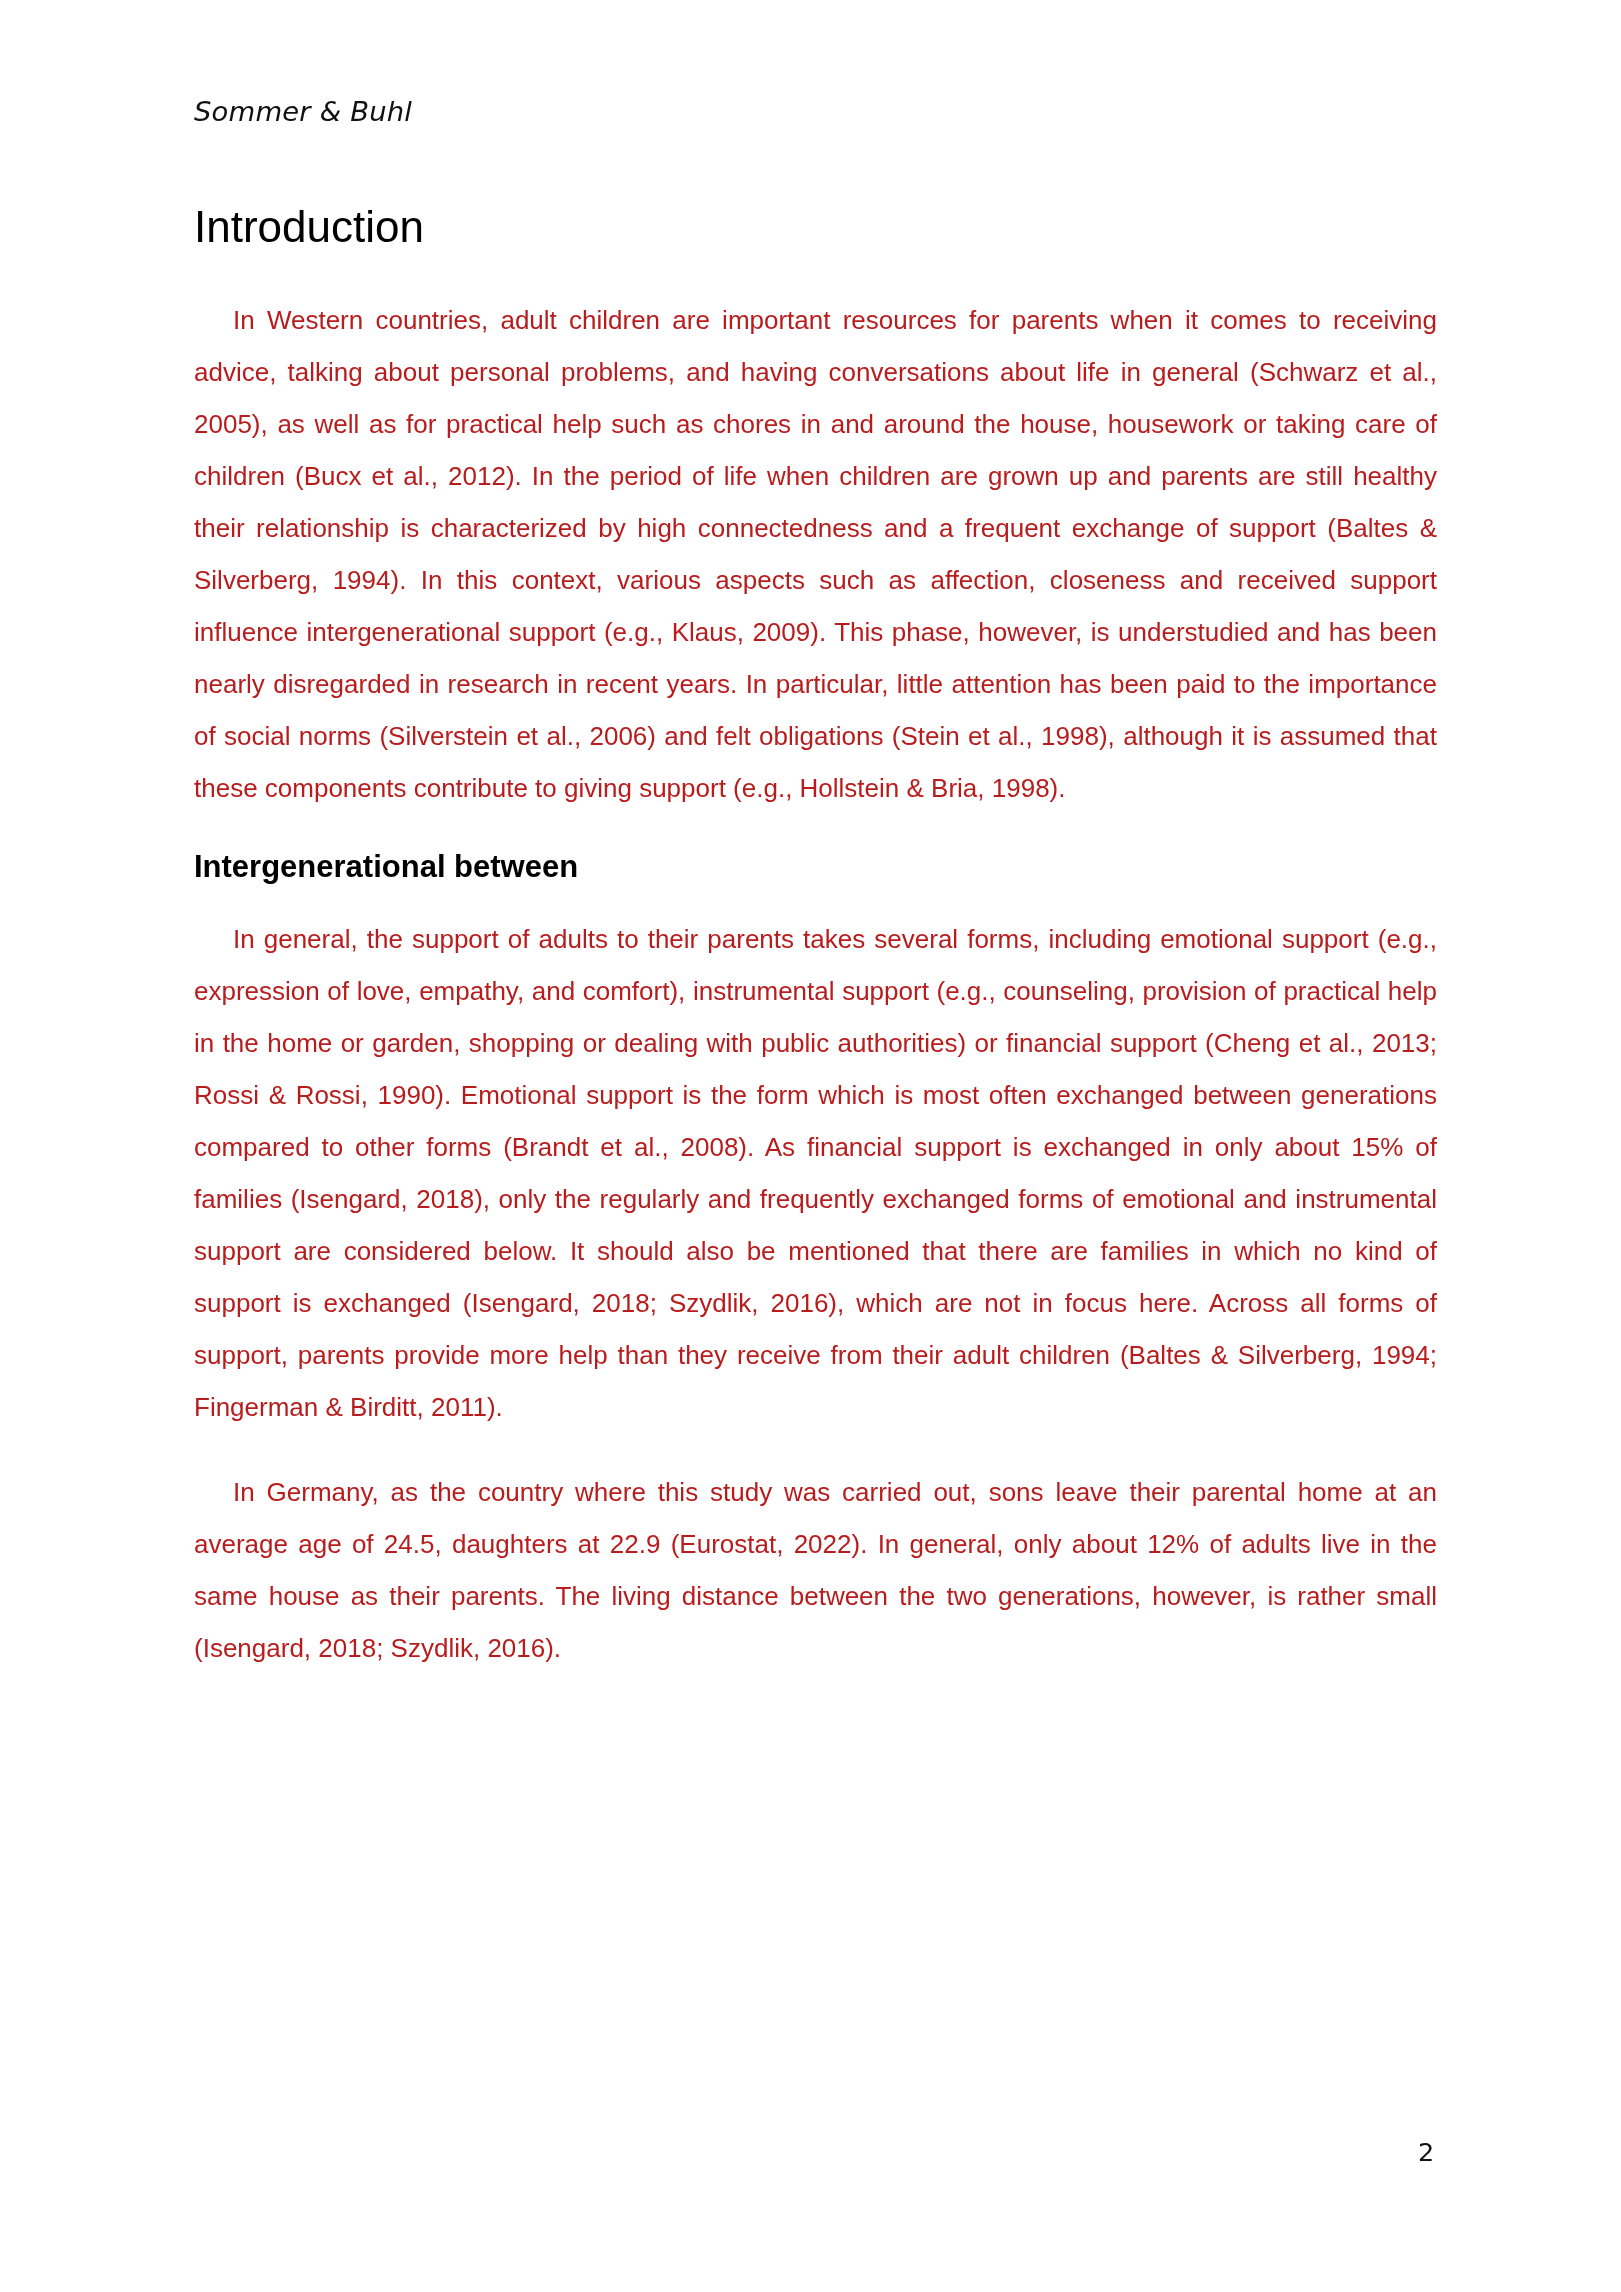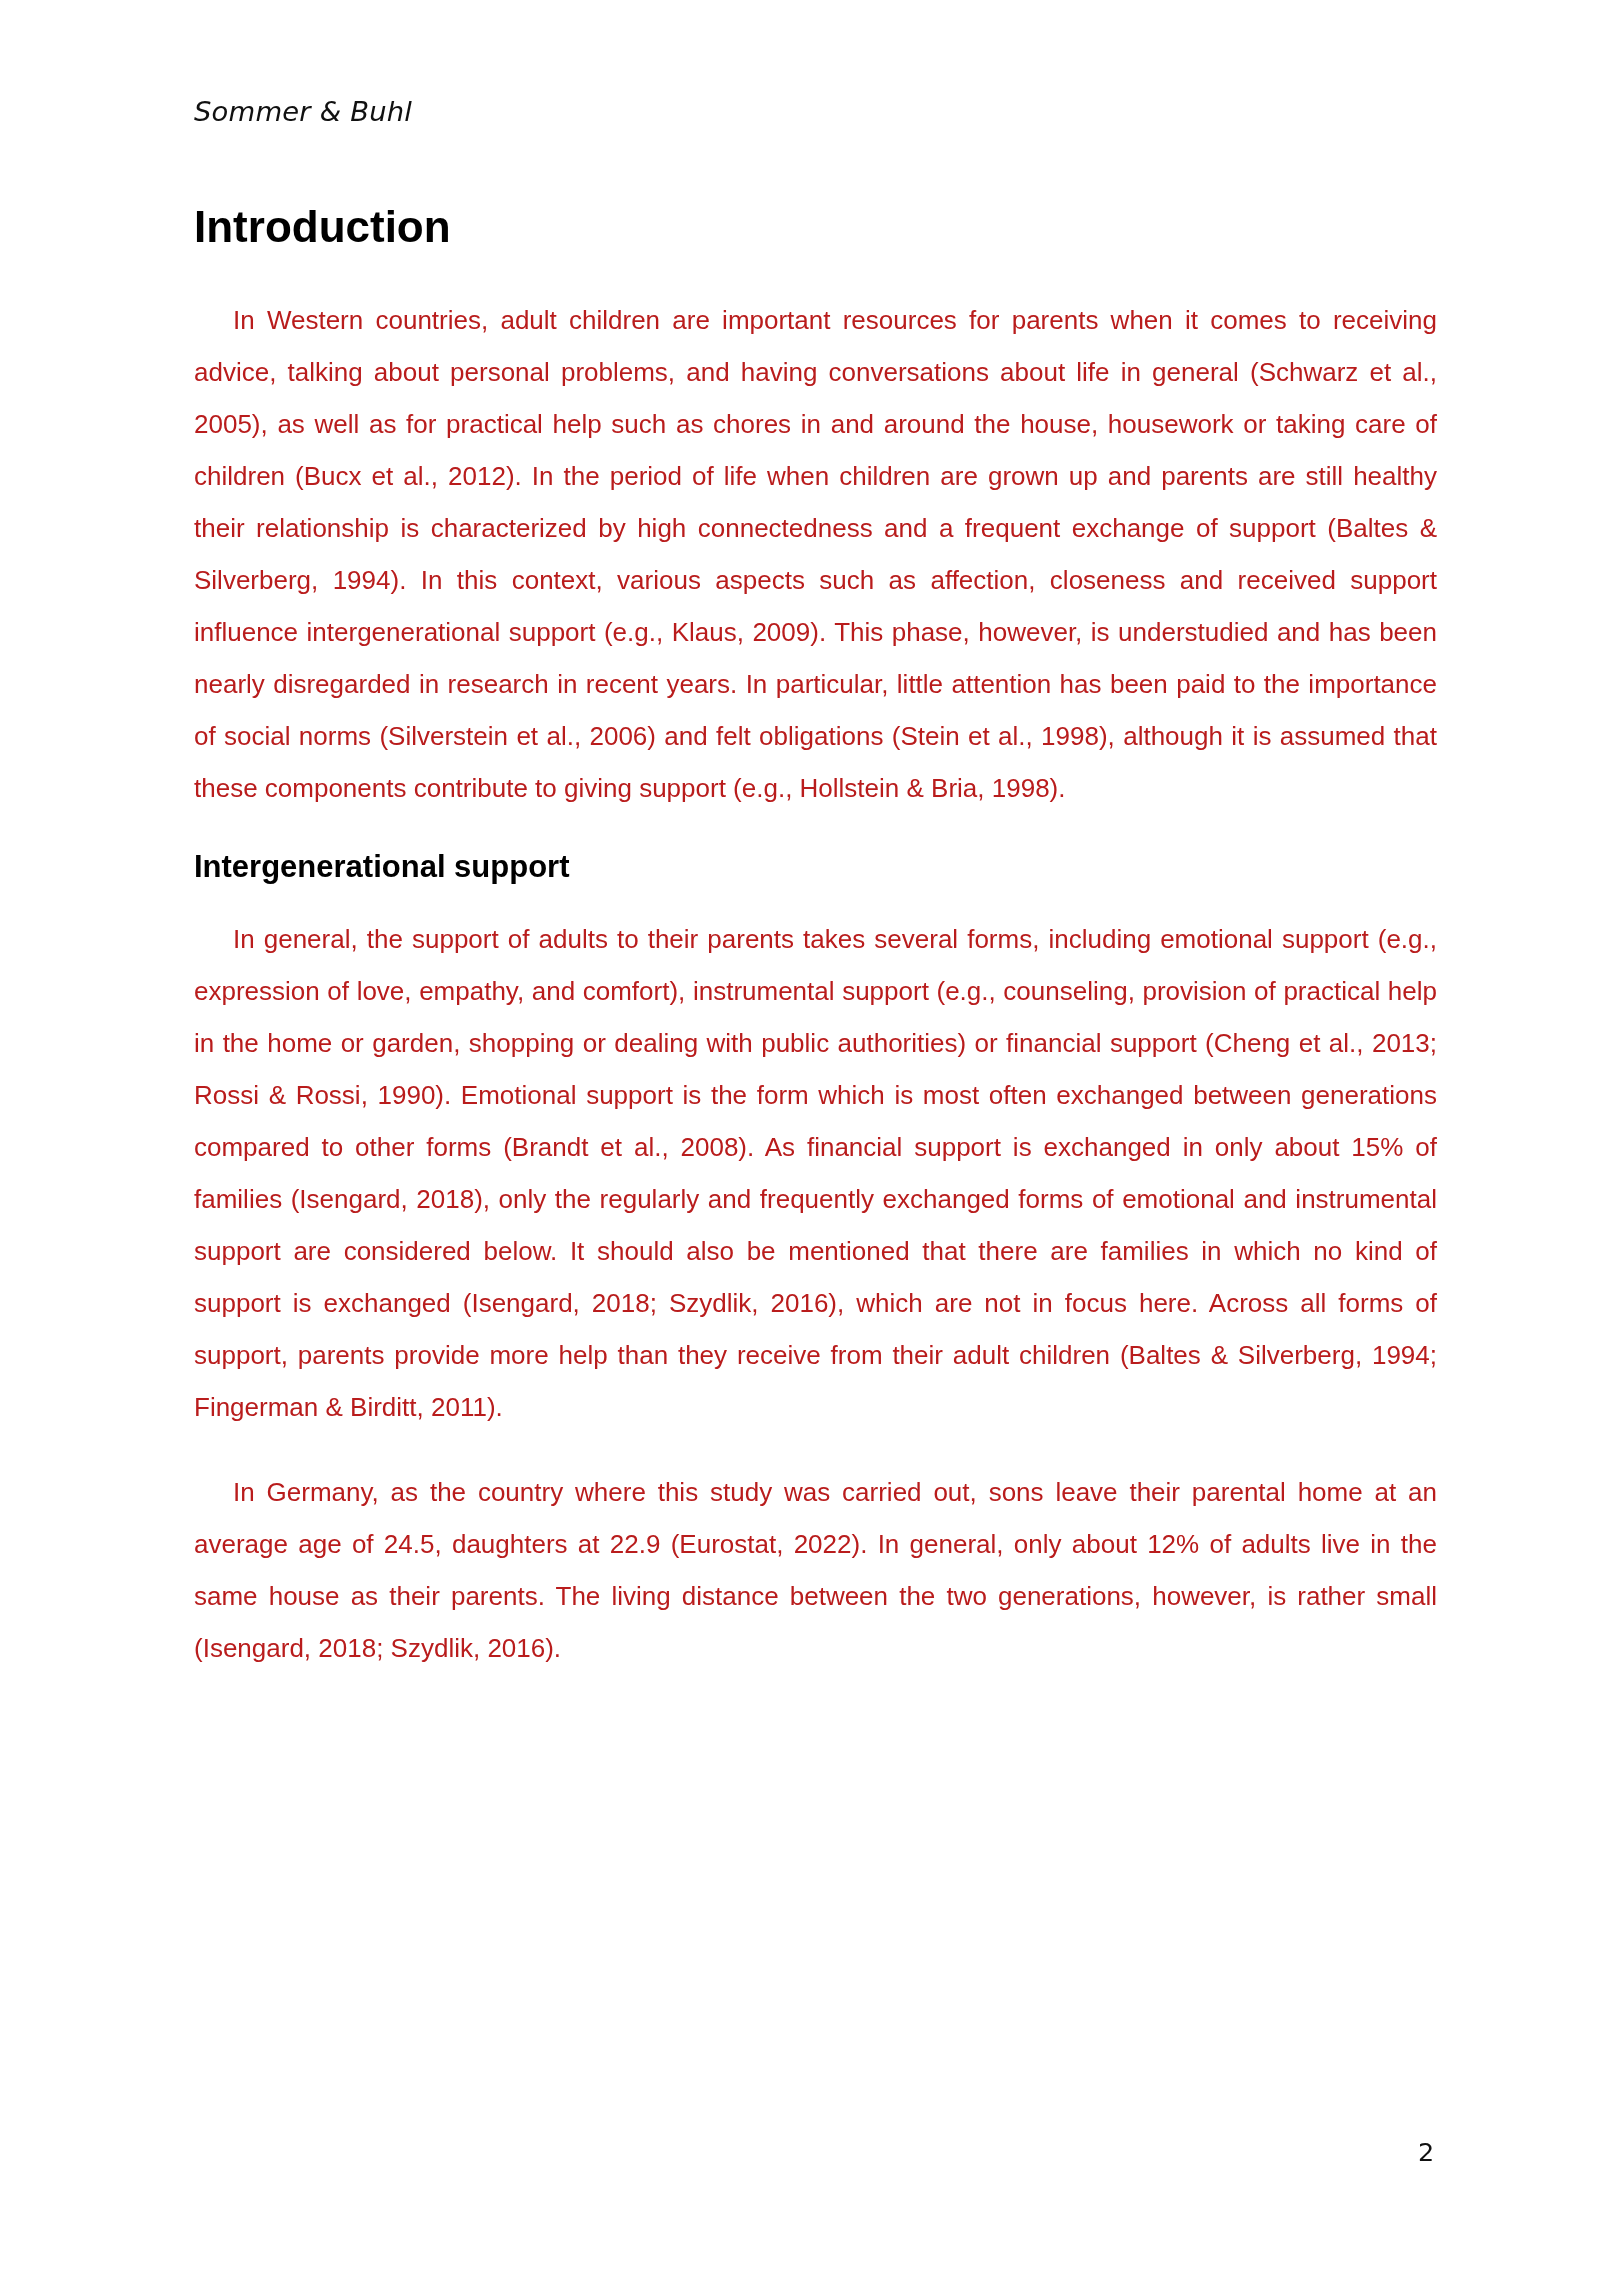--- a/index.html
+++ b/index.html
@@ -1,31 +1,31 @@
 <!DOCTYPE html>
 <html><head>
 <meta charset="utf-8">
 <style>
   html, body { margin:0; padding:0; background:#ffffff; }
   body { width:1621px; height:2293px; position:relative; overflow:hidden; color:#111; }
   .running-head { position:absolute; left:194px; top:96px; font-family:"DejaVu Sans", sans-serif; font-style:italic; font-size:27.4px; color:#111; letter-spacing:0.2px;text-align:right; }
   .content { position:absolute; left:194px; top:192px; width:1243px; font-family:"Liberation Sans", sans-serif; }
-  h1 { font-family:"Liberation Sans", sans-serif; font-weight:bold; font-size:44px; margin:0 0 33px 0; line-height:69px; color:#000; }
+  h1 { font-family:"Liberation Sans", sans-serif; font-weight:normal; font-size:44px; margin:0 0 33px 0; line-height:69px; color:#000; }
   h2 { font-family:"Liberation Sans", sans-serif; font-weight:bold; font-size:31px; margin:23.5px 0 27.4px 0; line-height:39px; color:#000; }
   p { font-size:26px; line-height:52px; text-align:justify; text-indent:39px; margin:0 0 33px 0; color:#b91c1c; }
   .page-number { position:absolute; left:1418px; top:2137px; font-family:"DejaVu Sans", sans-serif; font-size:25.5px; color:#111; }
 </style>
 </head>
 <body>
 
 <div class="running-head">Sommer &amp; Buhl</div>
 
 <div class="content">
   <h1>Introduction</h1>
   <p>In Western countries, adult children are important resources for parents when it comes to receiving advice, talking about personal problems, and having conversations about life in general (Schwarz et al., 2005), as well as for practical help such as chores in and around the house, housework or taking care of children (Bucx et al., 2012). In the period of life when children are grown up and parents are still healthy their relationship is characterized by high connectedness and a frequent exchange of support (Baltes &amp; Silverberg, 1994). In this context, various aspects such as affection, closeness and received support influence intergenerational support (e.g., Klaus, 2009). This phase, however, is understudied and has been nearly disregarded in research in recent years. In particular, little attention has been paid to the importance of social norms (Silverstein et al., 2006) and felt obligations (Stein et al., 1998), although it is assumed that these components contribute to giving support (e.g., Hollstein &amp; Bria, 1998).</p>
 
-  <h2>Intergenerational support</h2>
+  <h2>Intergenerational between</h2>
   <p>In general, the support of adults to their parents takes several forms, including emotional support (e.g., expression of love, empathy, and comfort), instrumental support (e.g., counseling, provision of practical help in the home or garden, shopping or dealing with public authorities) or financial support (Cheng et al., 2013; Rossi &amp; Rossi, 1990). Emotional support is the form which is most often exchanged between generations compared to other forms (Brandt et al., 2008). As financial support is exchanged in only about 15% of families (Isengard, 2018), only the regularly and frequently exchanged forms of emotional and instrumental support are considered below. It should also be mentioned that there are families in which no kind of support is exchanged (Isengard, 2018; Szydlik, 2016), which are not in focus here. Across all forms of support, parents provide more help than they receive from their adult children (Baltes &amp; Silverberg, 1994; Fingerman &amp; Birditt, 2011).</p>
   <p>In Germany, as the country where this study was carried out, sons leave their parental home at an average age of 24.5, daughters at 22.9 (Eurostat, 2022). In general, only about 12% of adults live in the same house as their parents. The living distance between the two generations, however, is rather small (Isengard, 2018; Szydlik, 2016).</p>
 </div>
 
 <div class="page-number">2</div>
 
 
 </body></html>

